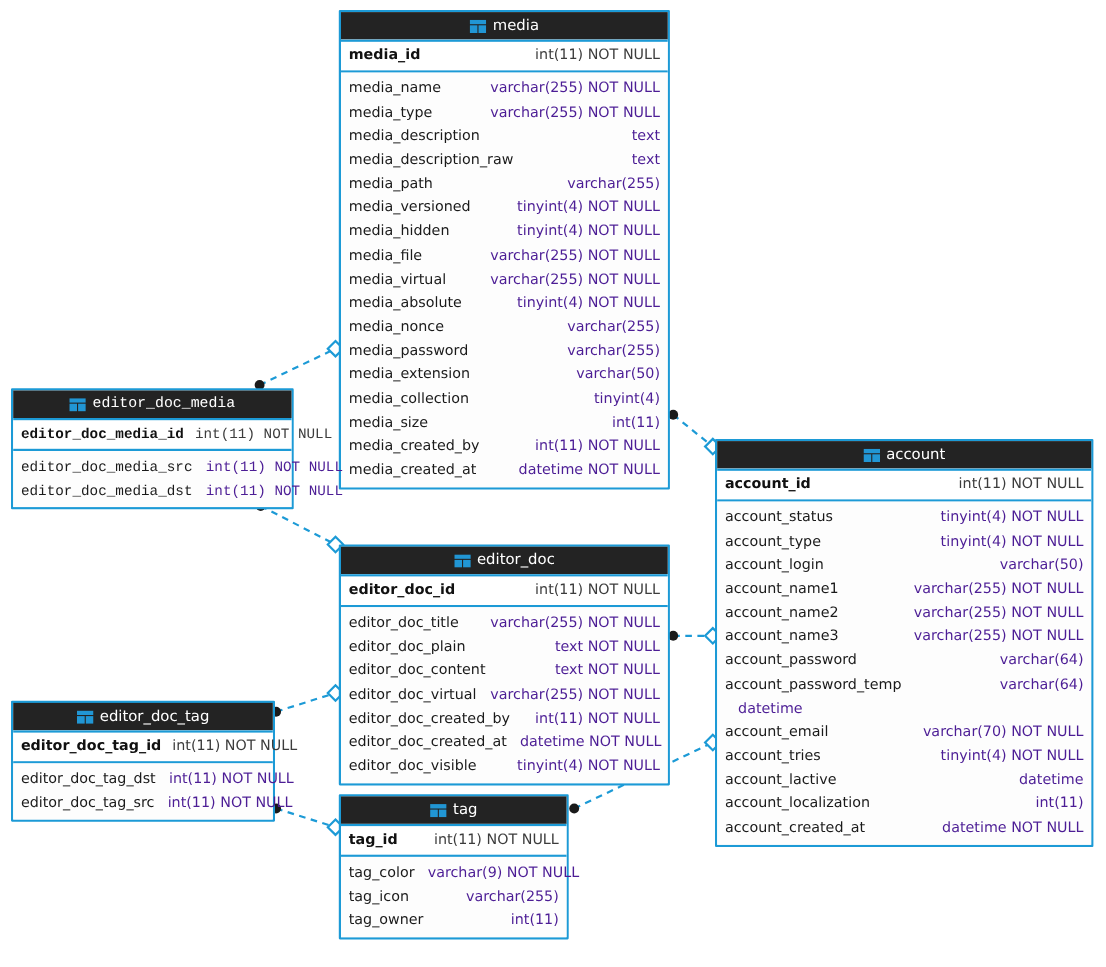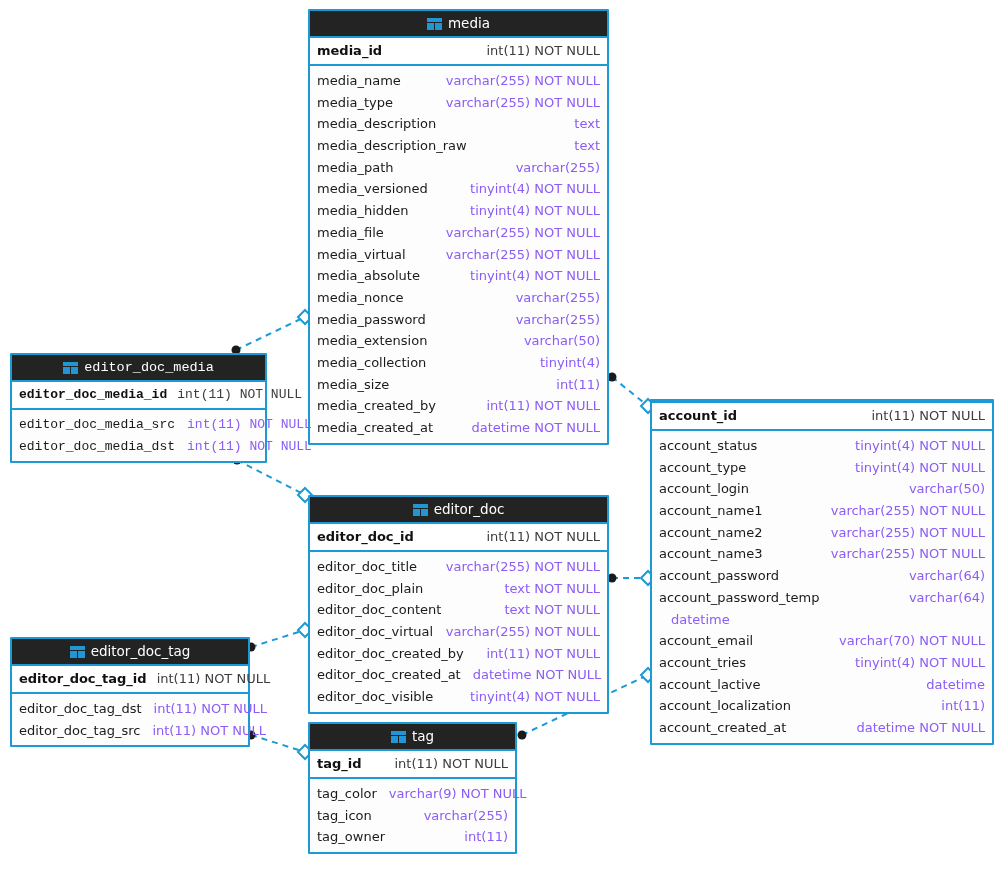--- a/index.html
+++ b/index.html
@@ -58,21 +58,21 @@
     display:flex;
     justify-content:space-between;
     align-items:center;
     font-size:13px;
     line-height:21.7px;
     height:21.7px;
     padding:0 7px;
     white-space:nowrap;
     color:#1a1a1a;
   }
-  .field-row .ftype { color:#8b5cf6; padding-left:12px; }
+  .field-row .ftype { color:#4c1d95; padding-left:12px; }
 
   
   #ent-media          { left:308px; top:9px;   width:301px; }
   #ent-account        { left:650px; top:399px; width:344px; }
   #ent-editor_doc     { left:308px; top:495px; width:301px; }
   #ent-editor_doc_media { left:10px; top:353px; width:257px;font-family:Liberation Mono, monospace; }
   #ent-editor_doc_tag { left:10px;  top:637px; width:240px; }
   #ent-tag            { left:308px; top:722px; width:209px; }
 </style>
 </head>
@@ -192,20 +192,30 @@
           <span class="ftype">int(11) NOT NULL</span>
         </div>
       <div class="field-row">
           <span>media_created_at</span>
           <span class="ftype">datetime NOT NULL</span>
         </div>
     </div>
   </div>
 
   <div class="entity" id="ent-account">
+    <div class="ent-header">
+      <span class="tbl-icon">
+        <svg width="15" height="12" viewBox="0 0 15 12">
+            <rect x="0" y="0" width="15" height="4" fill="#2196d4"></rect>
+            <rect x="0" y="5" width="7" height="7" fill="#2196d4"></rect>
+            <rect x="8" y="5" width="7" height="7" fill="#2196d4"></rect>
+          </svg>
+      </span>
+      <span>account</span>
+    </div>
     <div class="pk-row">
       <span class="fname">account_id</span>
       <span class="ftype">int(11) NOT NULL</span>
     </div>
     <div class="fields">
       <div class="field-row">
           <span>account_status</span>
           <span class="ftype">tinyint(4) NOT NULL</span>
         </div>
       <div class="field-row">

